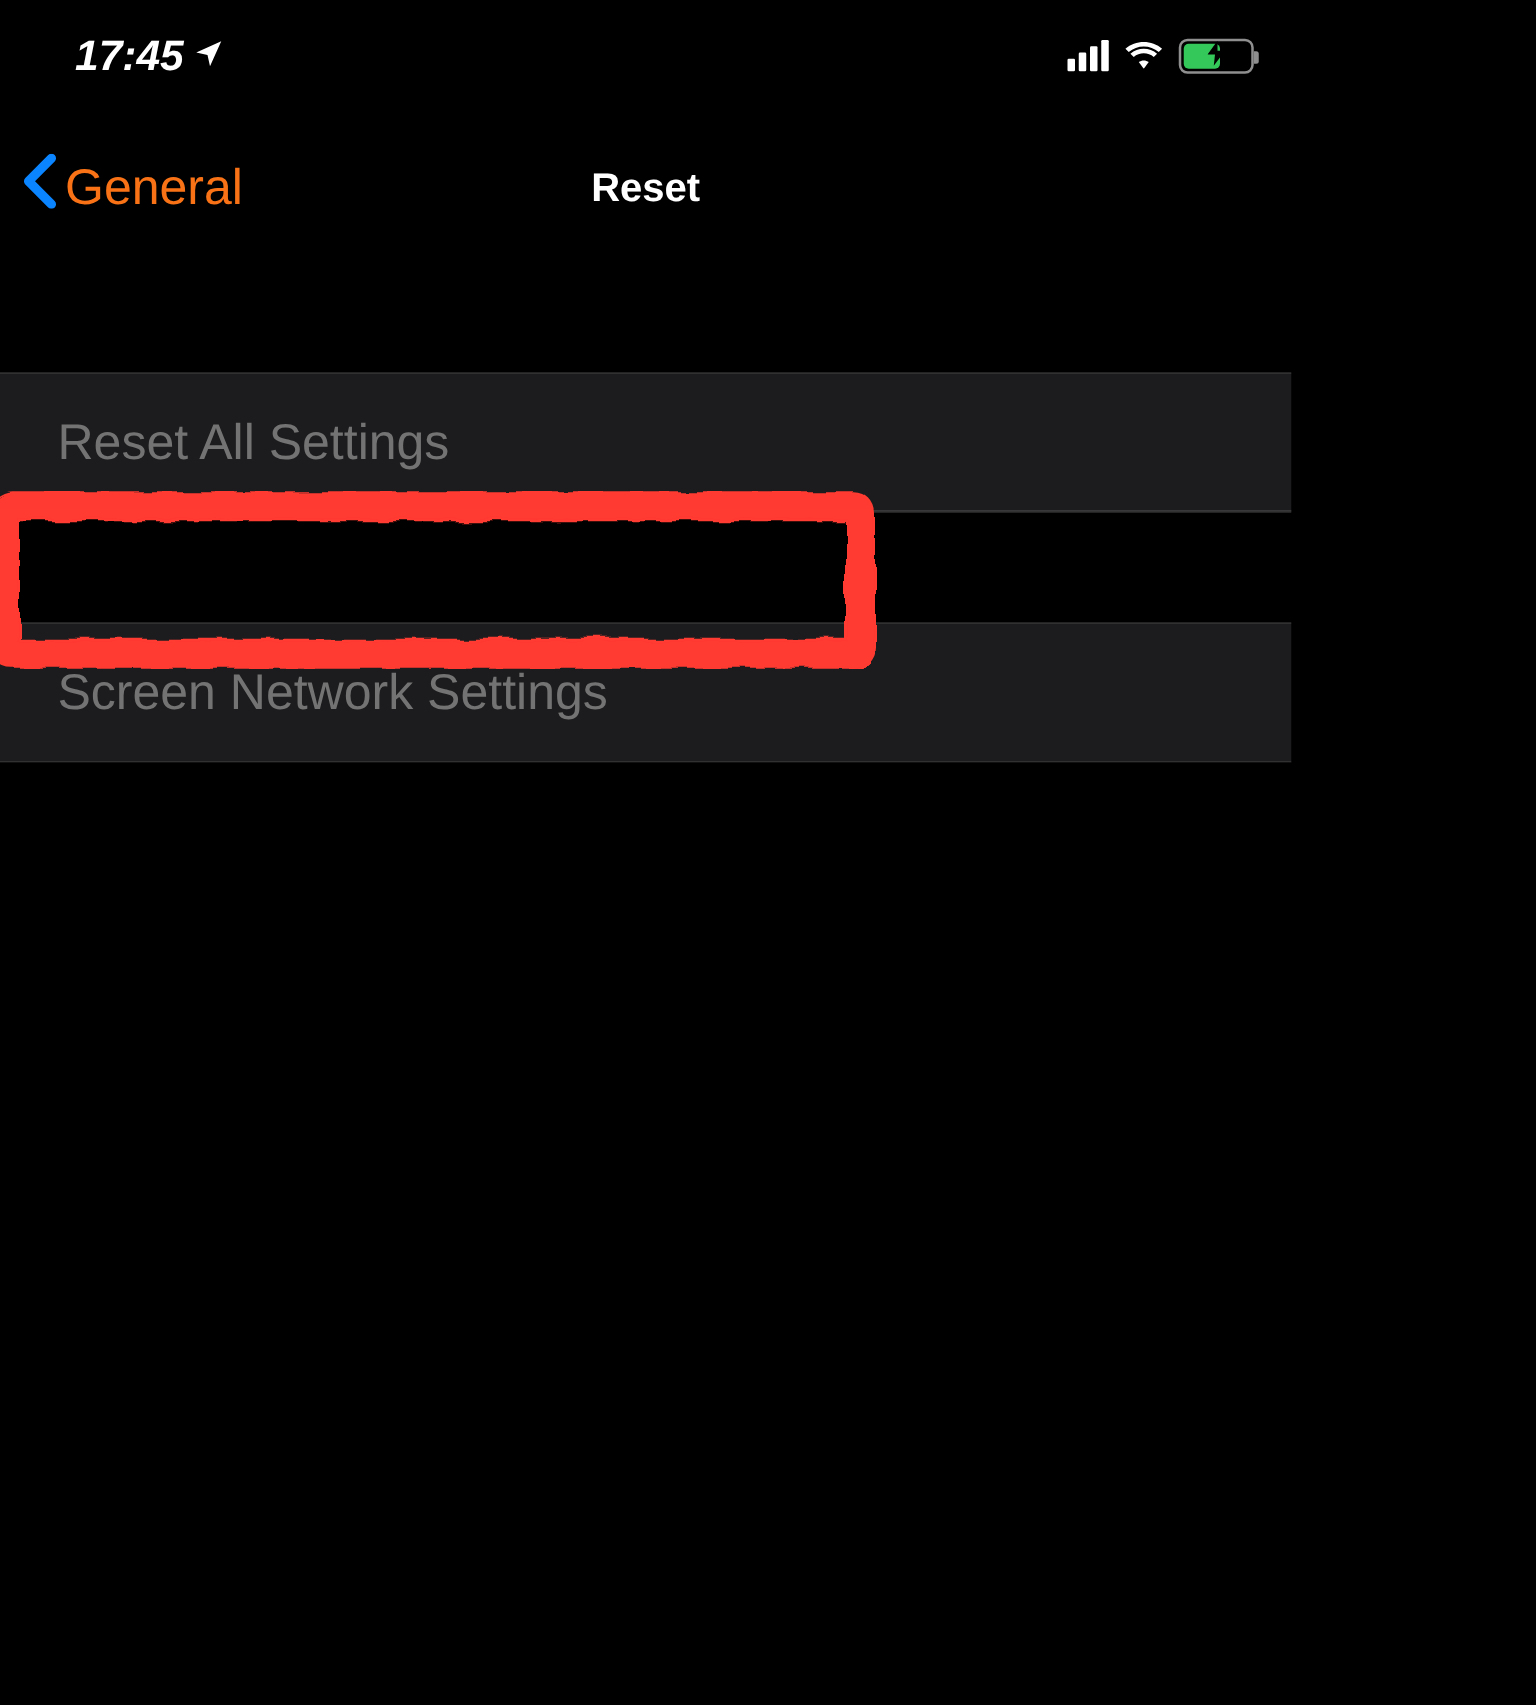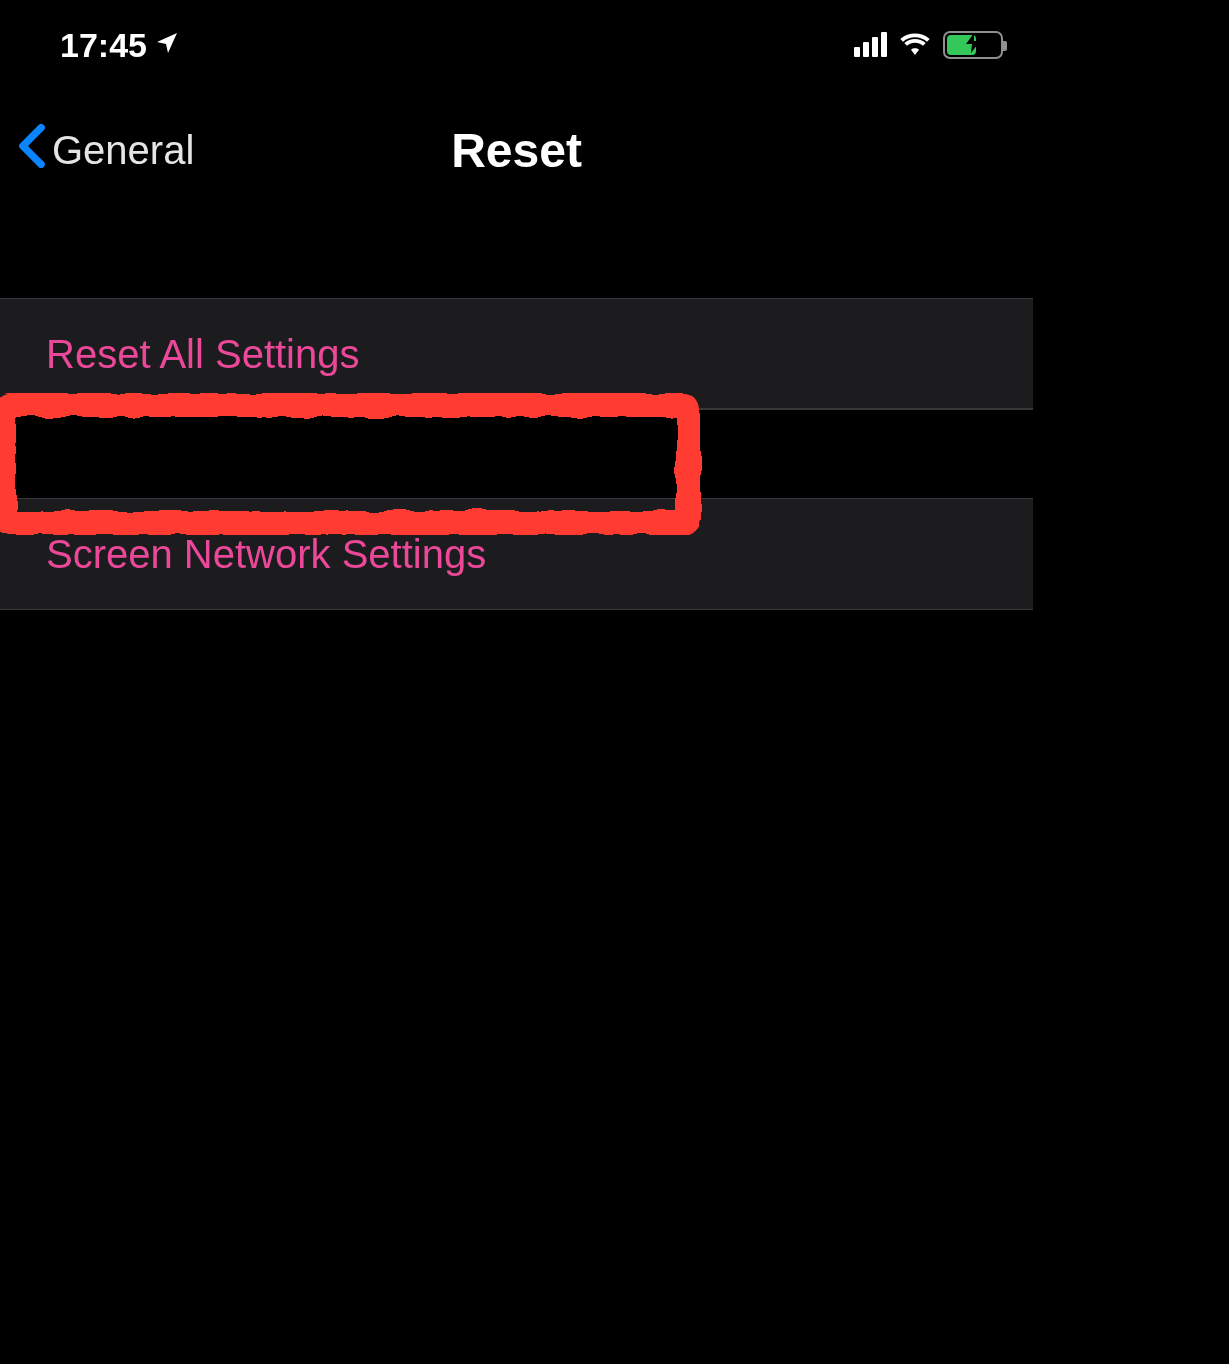--- a/index.html
+++ b/index.html
@@ -22,20 +22,21 @@
       height: 1146px;
       background: #000000;
       position: relative;
     }
     
     .status-bar {
       height: 90px;
       display: flex;
       justify-content: space-between;
       padding: 0 30px;
+      font-style: italic;
     }
     
     .status-left {
       display: flex;
       align-items: center;
       gap: 8px;
       padding-left: 30px;
     }
     
     .status-time {
@@ -119,52 +120,52 @@
       height: 120px;
       display: flex;
       align-items: center;
       position: relative;
     }
     
     .back-button {
       display: flex;
       align-items: center;
       gap: 6px;
-      color: #e5e5e5;
+      color: #f97316;
       font-size: 40px;
       padding-left: 18px;
       cursor: pointer;
     }
     
     .back-chevron svg {
       width: 28px;
       height: 44px;
     }
     
     .nav-title {
       position: absolute;
       left: 50%;
       transform: translateX(-50%);
-      font-size: 48px;
+      font-size: 32px;
       font-weight: 600;
       color: #ffffff;
     }
     
     .list-group {
       background: #1c1c1e;
       border-top: 1px solid #38383a;
       border-bottom: 1px solid #38383a;
     }
     
     .list-item {
       display: flex;
       align-items: center;
       height: 110px;
       padding-left: 46px;
-      color: #ec4899;
+      color: #737373;
       font-size: 40px;
       cursor: pointer;
       position: relative;
     }
     
     .list-item:not(:last-child)::after {
       content: "";
       position: absolute;
       bottom: 0;
       left: 46px;

